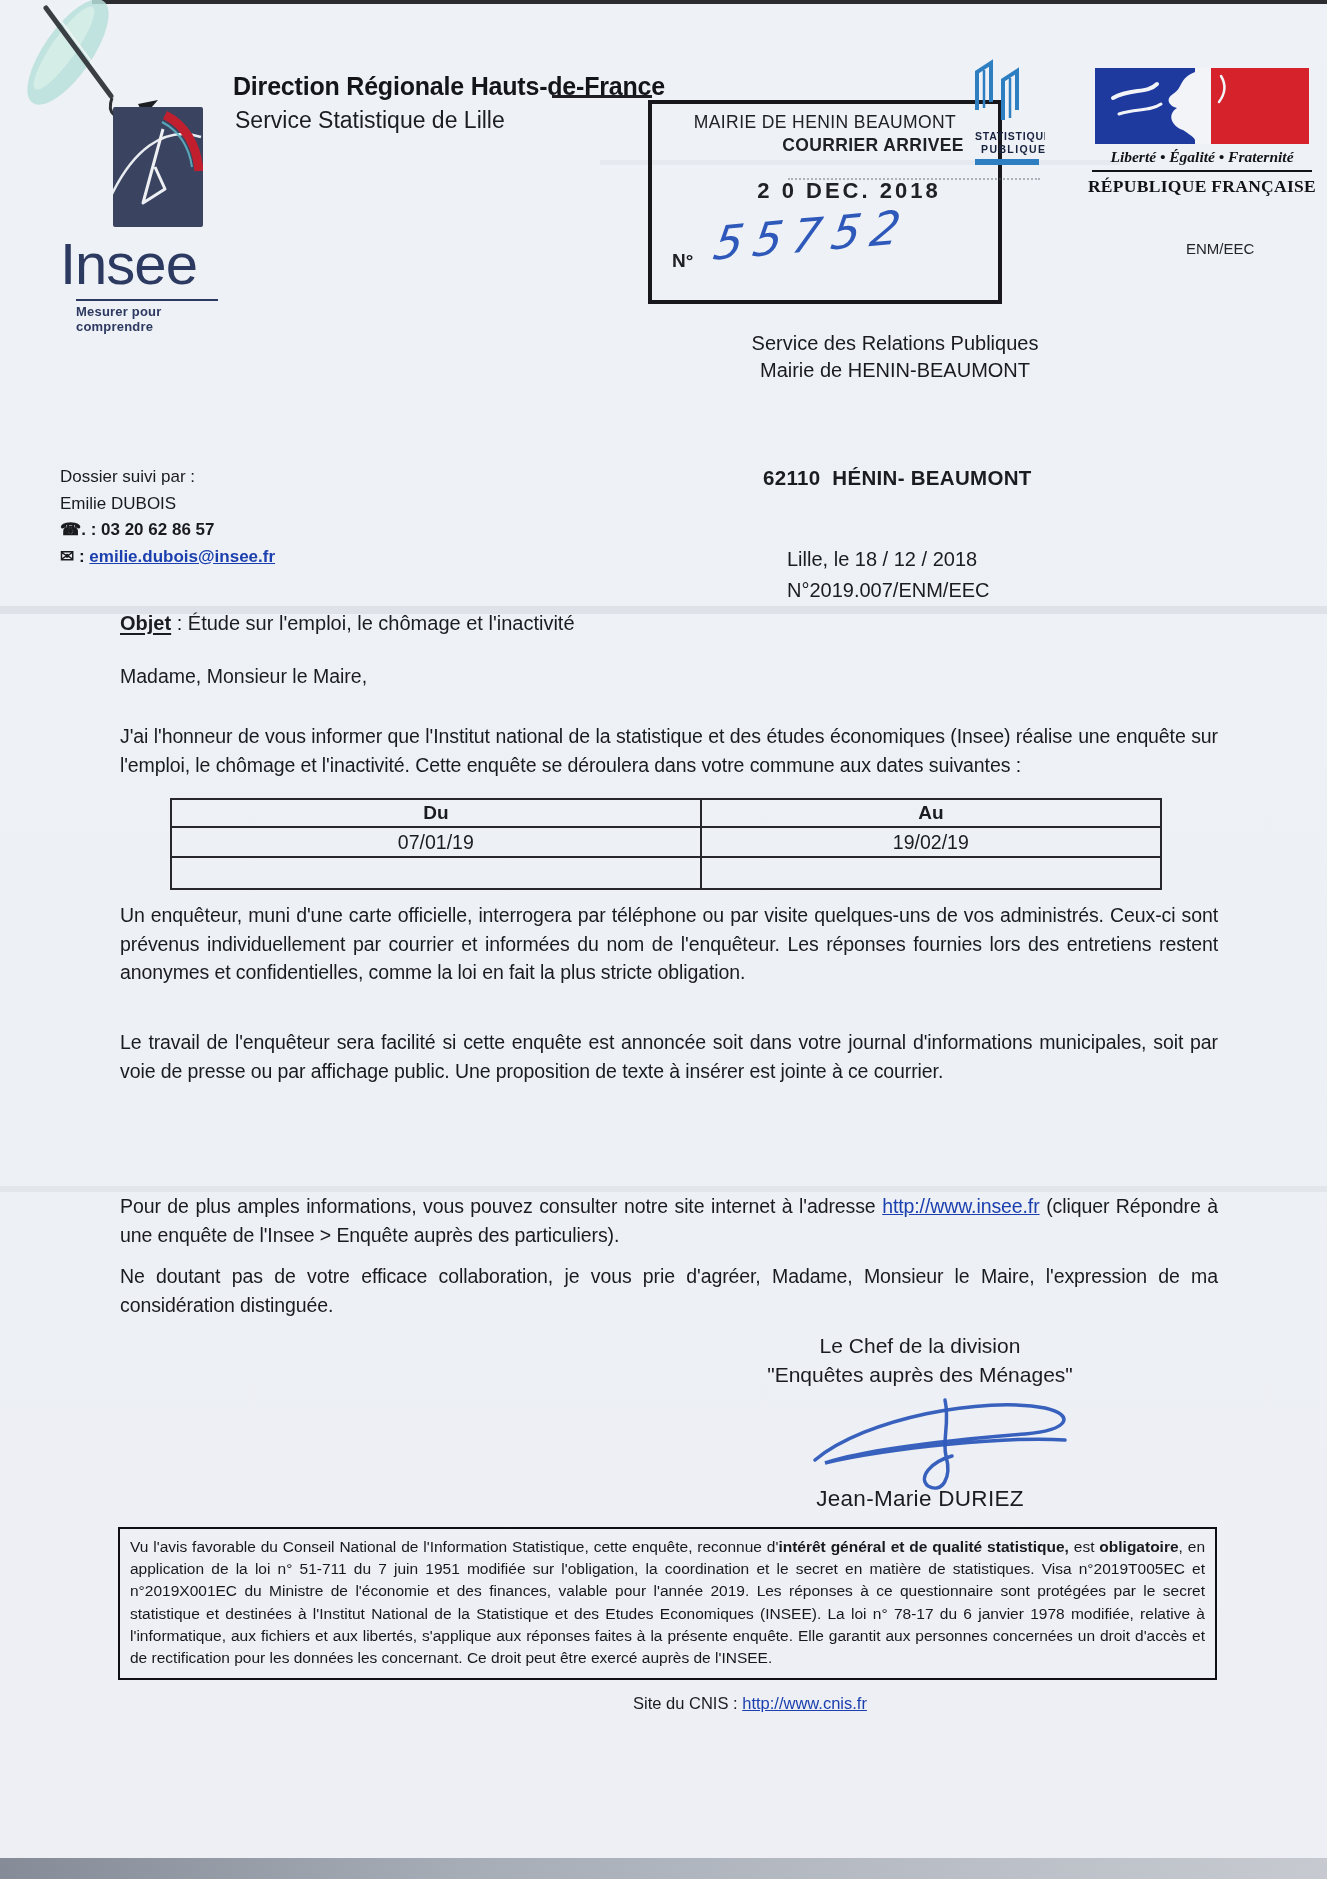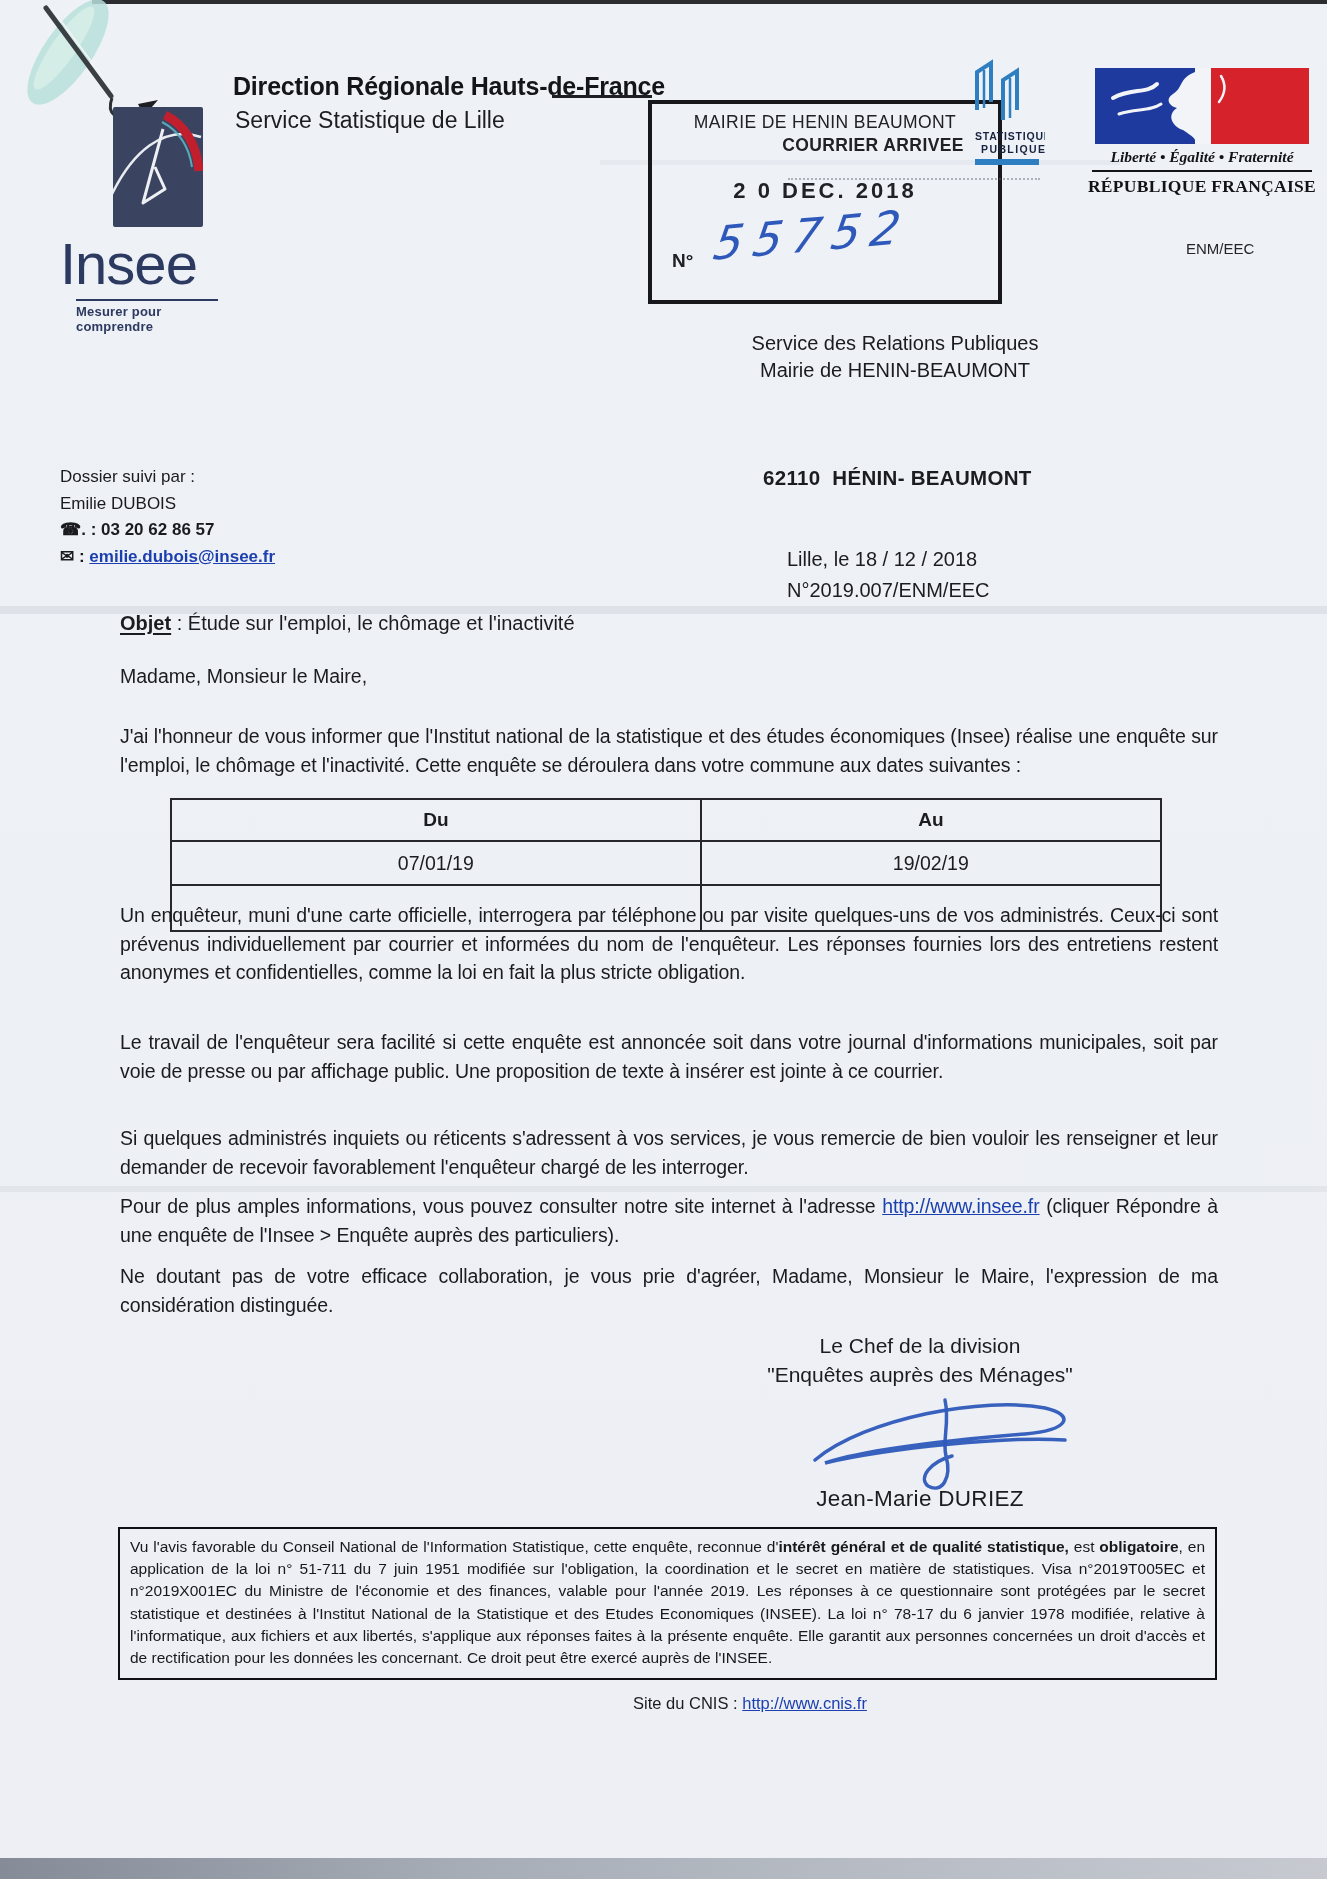--- a/index.html
+++ b/index.html
@@ -20,21 +20,21 @@
     border-top:2px solid #2c3960;padding-top:3px;letter-spacing:.2px;}
   
   .hdr-direction{left:233px;top:72px;font-size:25px;font-weight:700;letter-spacing:-.2px;color:#141518;}
   .hdr-service{left:235px;top:107px;font-size:23px;color:#1c1d21;}
   .strike-line{left:552px;top:95px;width:100px;height:3px;background:#1e1e23;}
   
   .stamp-box{left:648px;top:100px;width:346px;height:196px;border:4px solid #17171c;color:#202127;}
   .stamp-box .c{position:absolute;left:0;width:100%;text-align:center;white-space:nowrap;}
   .stamp-l1{top:8px;font-size:17.5px;font-weight:500;letter-spacing:.4px;}
   .stamp-l2{top:31px;font-size:17.5px;font-weight:700;letter-spacing:.4px;margin-left:48px;}
-  .stamp-date{top:74px;font-size:22px;font-weight:700;letter-spacing:3px;}
+  .stamp-date{top:74px;font-size:22px;font-weight:700;letter-spacing:3px;padding-left:24px;}
   .stamp-n{position:absolute;left:20px;top:146px;font-size:19px;font-weight:700;}
   .stamp-hand{position:absolute;left:62px;top:104px;font-size:46px;color:#2e59bb;font-style:italic;
     letter-spacing:10px;transform:rotate(-5deg) skewX(-14deg);font-family:"DejaVu Sans",sans-serif;}
   
   .dotted-line{left:788px;top:178px;width:252px;border-top:2px dotted rgba(90,100,115,.45);}
   .marianne-motto{left:1090px;top:148px;width:224px;text-align:center;font-family:"Liberation Serif",serif;
     font-style:italic;font-weight:700;font-size:15.5px;color:#121317;}
   .marianne-rule{left:1092px;top:170px;width:220px;height:2px;background:#121317;}
   .marianne-rep{left:1085px;top:176px;width:234px;text-align:center;font-family:"Liberation Serif",serif;
     font-weight:700;font-size:17.5px;letter-spacing:.3px;color:#121317;}
@@ -50,21 +50,21 @@
   .meta{left:787px;top:544px;font-size:20px;line-height:30.5px;}
   
   .subject{left:120px;top:612px;font-size:20px;}
   .subject .lbl{font-weight:700;text-decoration:underline;text-underline-offset:3px;}
   .salutation{left:120px;top:665px;font-size:19.5px;}
   .para{left:120px;width:1098px;text-align:justify;font-size:19.5px;line-height:28.6px;letter-spacing:-.1px;color:#1a1b1e;}
   .p1{top:722px;} .p2{top:901px;} .p3{top:1028px;} .p4{top:1124px;} .p5{top:1192px;} .p6{top:1262px;}
   .inline-link{color:#1b3fae;text-decoration:underline;}
   
   .date-table{left:170px;top:798px;width:992px;border-collapse:collapse;table-layout:fixed;}
-  .date-table td,.date-table th{border:2px solid #26262b;text-align:center;padding:7px;font-weight:400;margin-left:40px;}
+  .date-table td,.date-table th{border:2px solid #26262b;text-align:center;padding:0;font-weight:400;margin-left:40px;}
   .date-table th{font-size:19px;font-weight:700;height:26px;}
   .date-table .r2 td{font-size:19.5px;height:28px;}
   .date-table .r3 td{height:30px;}
   .col1{width:53.5%;}
   
   .closing{left:670px;top:1332px;width:500px;text-align:center;font-size:21px;line-height:28.5px;}
   .signatory{left:670px;top:1486px;width:500px;text-align:center;font-size:22.5px;letter-spacing:.3px;}
   
   .legal-box{left:118px;top:1527px;width:1075px;border:2px solid #101014;padding:7px 10px 9px 10px;
     font-size:15.5px;line-height:22.2px;text-align:justify;color:#17181c;}
@@ -178,21 +178,20 @@
     </tr>
     <tr class="r3">
       <td></td>
       <td></td>
     </tr>
   </tbody>
     </table>
 
   <div class="abs para p2">Un enquêteur, muni d'une carte officielle, interrogera par téléphone ou par visite quelques-uns de vos administrés. Ceux-ci sont prévenus individuellement par courrier et informées du nom de l'enquêteur. Les réponses fournies lors des entretiens restent anonymes et confidentielles, comme la loi en fait la plus stricte obligation.</div>
   <div class="abs para p3">Le travail de l'enquêteur sera facilité si cette enquête est annoncée soit dans votre journal d'informations municipales, soit par voie de presse ou par affichage public. Une proposition de texte à insérer est jointe à ce courrier.</div>
-  <div class="abs para p4">Si quelques administrés inquiets ou réticents s'adressent à vos services, je vous remercie de bien vouloir les renseigner et leur demander de recevoir favorablement l'enquêteur chargé de les interroger.</div>
   <div class="abs para p5"><span>Pour de plus amples informations, vous pouvez consulter notre site internet à l'adresse </span><a class="inline-link">http://www.insee.fr</a><span> (cliquer Répondre à une enquête de l'Insee &gt; Enquête auprès des particuliers).</span></div>
   <div class="abs para p6">Ne doutant pas de votre efficace collaboration, je vous prie d'agréer, Madame, Monsieur le Maire, l'expression de ma considération distinguée.</div>
 
   <div class="abs closing">
     <div>Le Chef de la division</div>
     <div>"Enquêtes auprès des Ménages"</div>
   </div>
 
   <svg class="abs" style="left:770px;top:1378px;" width="340" height="125" viewBox="0 0 340 125">
     <path d="M45,82 C95,40 215,18 275,30 C305,37 300,52 255,56 C180,62 95,72 55,85 C120,70 240,58 295,62" fill="none" stroke="#2e59bb" stroke-width="3.5" stroke-linecap="round" opacity="0.95"></path>

